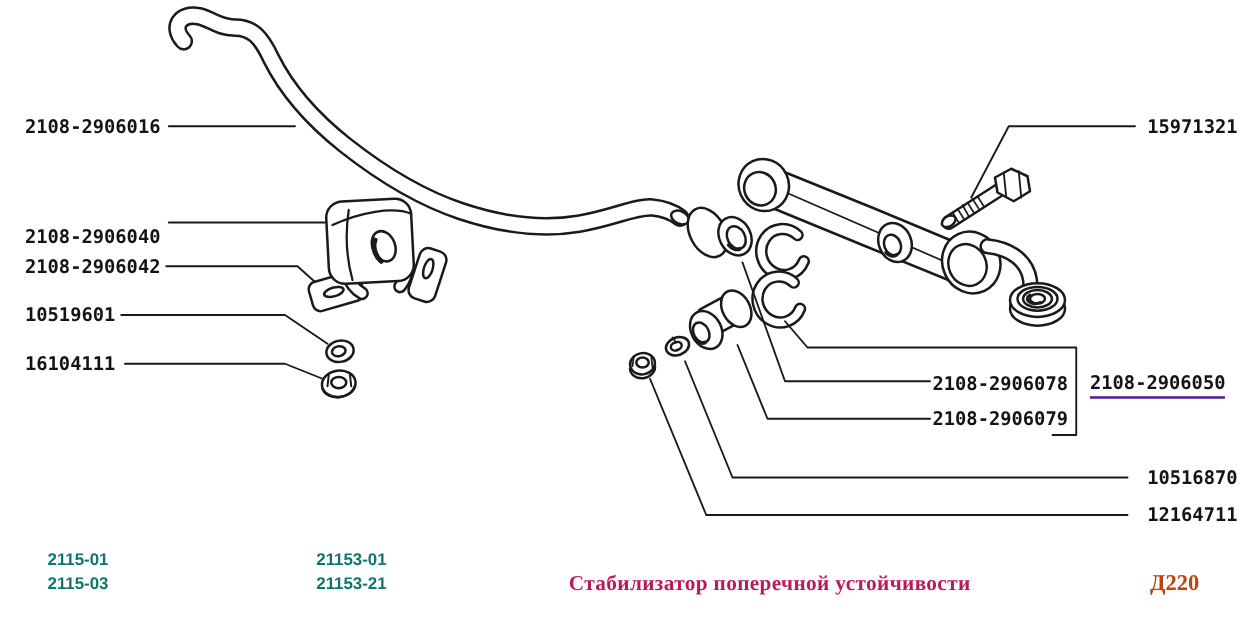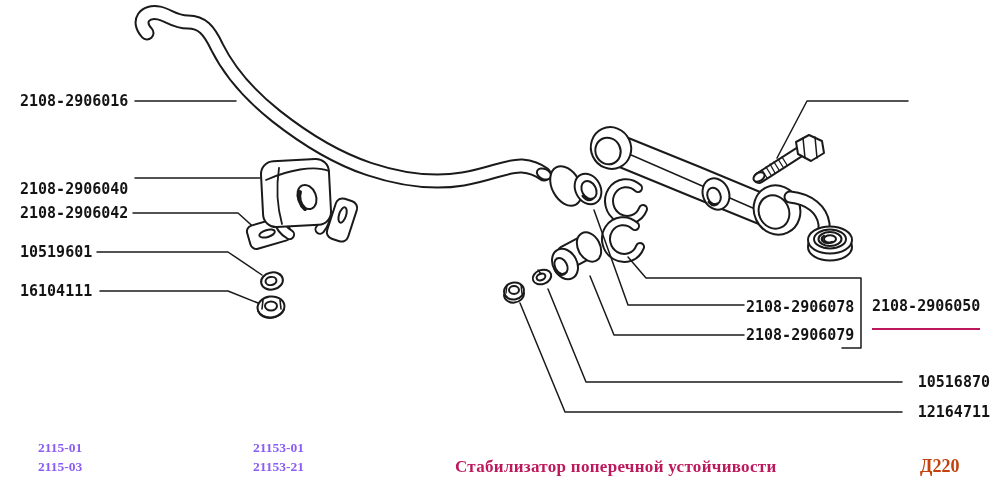--- a/index.html
+++ b/index.html
@@ -2,23 +2,23 @@
 <html><head>
 <meta charset="utf-8">
 <style>
   html,body{margin:0;padding:0;background:#e8e8e8;}
   #stage{position:relative;width:996px;height:497px;background:#ffffff;overflow:hidden;
          font-family:"DejaVu Sans Mono","Liberation Mono",monospace;}
   svg{position:absolute;left:0;top:0;}
   .callout{position:absolute;font-weight:bold;font-size:15px;line-height:18px;
            color:#141414;white-space:nowrap;letter-spacing:0px;}
   .callout.right{width:140px;text-align:right;}
-  .underlined{border-bottom:2px solid #be185d;padding-bottom:13px;}
-  .footer-col{position:absolute;font-family:Liberation Serif, serif;
-              font-weight:bold;font-size:13.5px;line-height:19px;color:#8b5cf6;white-space:pre;}
+  .underlined{border-bottom:2px solid #4c1d95;padding-bottom:2px;}
+  .footer-col{position:absolute;font-family:Liberation Sans, sans-serif;
+              font-weight:bold;font-size:13.5px;line-height:19px;color:#0f766e;white-space:pre;}
   .caption{position:absolute;font-family:"Liberation Serif","DejaVu Serif",serif;
            font-weight:bold;font-size:17px;color:#be185d;letter-spacing:.3px;white-space:nowrap;}
   .sheet{position:absolute;font-family:"Liberation Serif","DejaVu Serif",serif;
          font-weight:bold;font-size:18px;color:#c2410c;}
 </style>
 </head>
 <body>
 
 <div id="stage">
 
@@ -150,20 +150,21 @@
       </g>
     </g>
   </svg>
 
   <div class="callout" style="left:20px;top:92px">2108-2906016</div>
   <div class="callout" style="left:20px;top:180px">2108-2906040</div>
   <div class="callout" style="left:20px;top:204px">2108-2906042</div>
   <div class="callout" style="left:20px;top:243px">10519601</div>
   <div class="callout" style="left:20px;top:282px">16104111</div>
 
+  <div class="callout right" style="left:850px;top:92px">15971321</div>
   <div class="callout right" style="left:850px;top:373px">10516870</div>
   <div class="callout right" style="left:850px;top:403px">12164711</div>
 
   <div class="callout" style="left:746px;top:298px">2108-2906078</div>
   <div class="callout" style="left:746px;top:326px">2108-2906079</div>
   <div class="callout" style="left:872px;top:297px"><span class="underlined">2108-2906050</span></div>
 
   <div class="footer-col" style="left:38px;top:438px"><span>2115-01</span>
 <span>2115-03</span></div>
 

